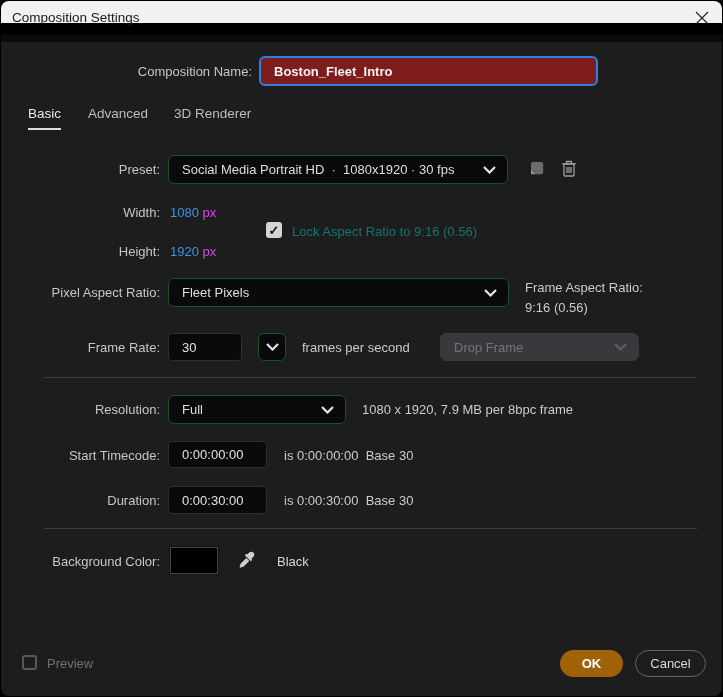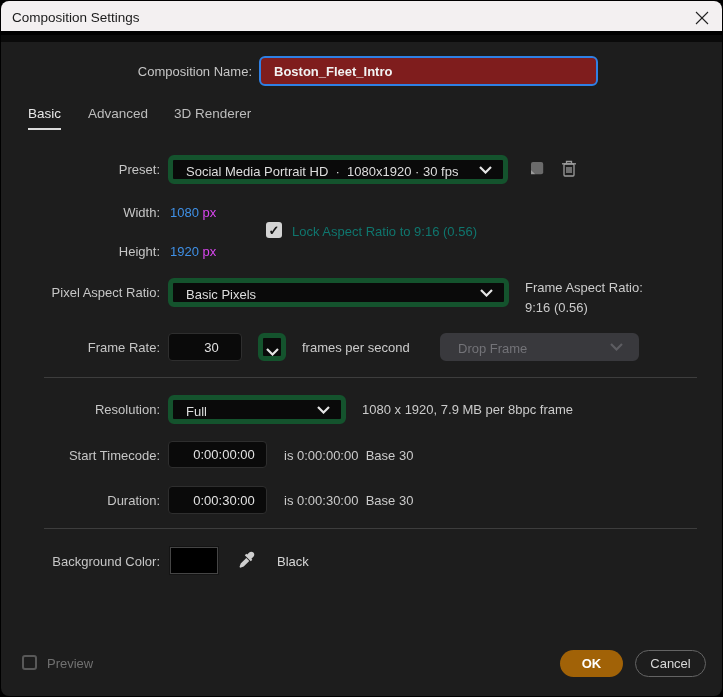--- a/index.html
+++ b/index.html
@@ -1,21 +1,21 @@
 <!DOCTYPE html>
 <html><head>
 <meta charset="utf-8">
 <style>
   * { margin:0; padding:0; box-sizing:border-box; }
   html,body { width:723px; height:697px; background:#000; overflow:hidden;
               font-family:"Liberation Sans", sans-serif; }
   .window { position:absolute; inset:0; background:#000; }
 
   
-  .titlebar { position:absolute; top:1px; left:1px; right:1px; height:30px;
+  .titlebar { position:absolute; top:1px; left:1px; right:1px; height:22px;
               background:#f3f0f1; border-radius:8px 8px 0 0; }
   .titlebar .title { position:absolute; left:11px; top:0; line-height:34px;
                      font-size:13.5px; color:#1b1b1b; }
   .close-btn { position:absolute; right:7px; top:4px; width:26px; height:26px;
                display:flex; align-items:center; justify-content:center; cursor:pointer; }
   .close-btn svg { stroke:#222; stroke-width:1.1; }
 
   .titlebar-shadow { position:absolute; top:35px; left:1px; right:1px; height:7px; background:#0a0a0a; }
 
   
@@ -34,33 +34,33 @@
                 color:#f2f2f2; font-size:13px; font-weight:bold; padding-left:13px;
                 font-family:"Liberation Sans", sans-serif; outline:none; }
 
   
   .tab { position:absolute; top:106px; font-size:13.5px; color:#bdbdbd;
          padding-bottom:7px; cursor:pointer; }
   .tab.active { color:#e8e8e8; border-bottom:2px solid #dcdcdc; }
 
   
   .dropdown { position:absolute; height:29px; background:#0a0a0a;
-              border:5px solid #14532d; border-radius:6px;
-              display:flex; align-items:flex-end; cursor:pointer; }
+              border:1px solid #14532d; border-radius:6px;
+              display:flex; align-items:center; cursor:pointer; }
   .dropdown .dd-text { font-size:13px; color:#dedede; padding-left:13px; white-space:pre; }
   .dropdown .chev { position:absolute; right:11px; top:50%; transform:translateY(-50%); }
   .chev svg { display:block; stroke:#e6e6e6; stroke-width:2.2; fill:none; }
   .dropdown.disabled { background:#39393d; border-color:#39393d; cursor:default; }
   .dropdown.disabled .dd-text { color:#737378; }
   .dropdown.disabled .chev svg { stroke:#5d5d62; }
 
   
   .tfield { position:absolute; background:#0a0a0a; border:1px solid #2e2e2e;
             border-radius:4px; color:#e2e2e2; font-size:13px; padding-left:13px;
-            font-family:"Liberation Sans", sans-serif; outline:none;text-align:center; }
+            font-family:"Liberation Sans", sans-serif; outline:none; }
 
   .blue-val { color:#3f90e6; cursor:pointer; }
   .unit { color:#d946ef; }
 
   
   .checkbox { position:absolute; width:16px; height:16px; border-radius:3px;
               background:#d4d4d4; display:flex; align-items:center; justify-content:center;
               font-size:13px; font-weight:bold; color:#141414; cursor:pointer; }
   .checkbox.empty { background:transparent; border:2px solid #585858; color:transparent; }
 
@@ -144,21 +144,21 @@
     <span class="unit">px</span>
   </div>
 
   <div class="checkbox" style="left:266px; top:222px;">
     <span>✓</span>
   </div>
   <div class="info" style="left:292px; top:224px; color:#0f766e;">Lock Aspect Ratio to 9:16 (0.56)</div>
 
   <div class="label" style="top:285px;">Pixel Aspect Ratio:</div>
   <div class="dropdown" style="left:168px; top:278px; width:341px;">
-    <span class="dd-text">Basic Pixels</span>
+    <span class="dd-text">Fleet Pixels</span>
     <span class="chev">
       <svg width="13" height="8" viewBox="0 0 13 8">
           <polyline points="1,1 6.5,6.5 12,1"></polyline>
         </svg>
     </span>
   </div>
   <div class="info" style="left:525px; top:280px;">Frame Aspect Ratio:</div>
   <div class="info" style="left:525px; top:300px;">9:16 (0.56)</div>
 
   <div class="label" style="top:340px;">Frame Rate:</div>

